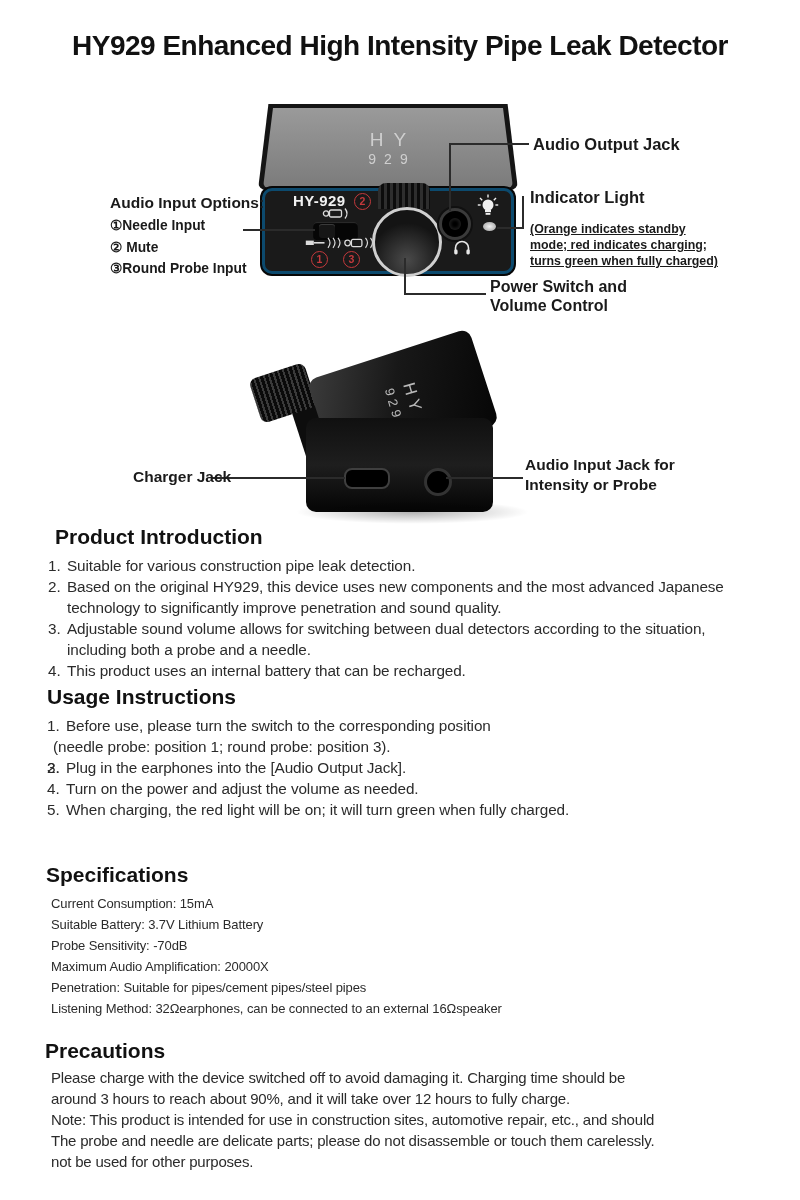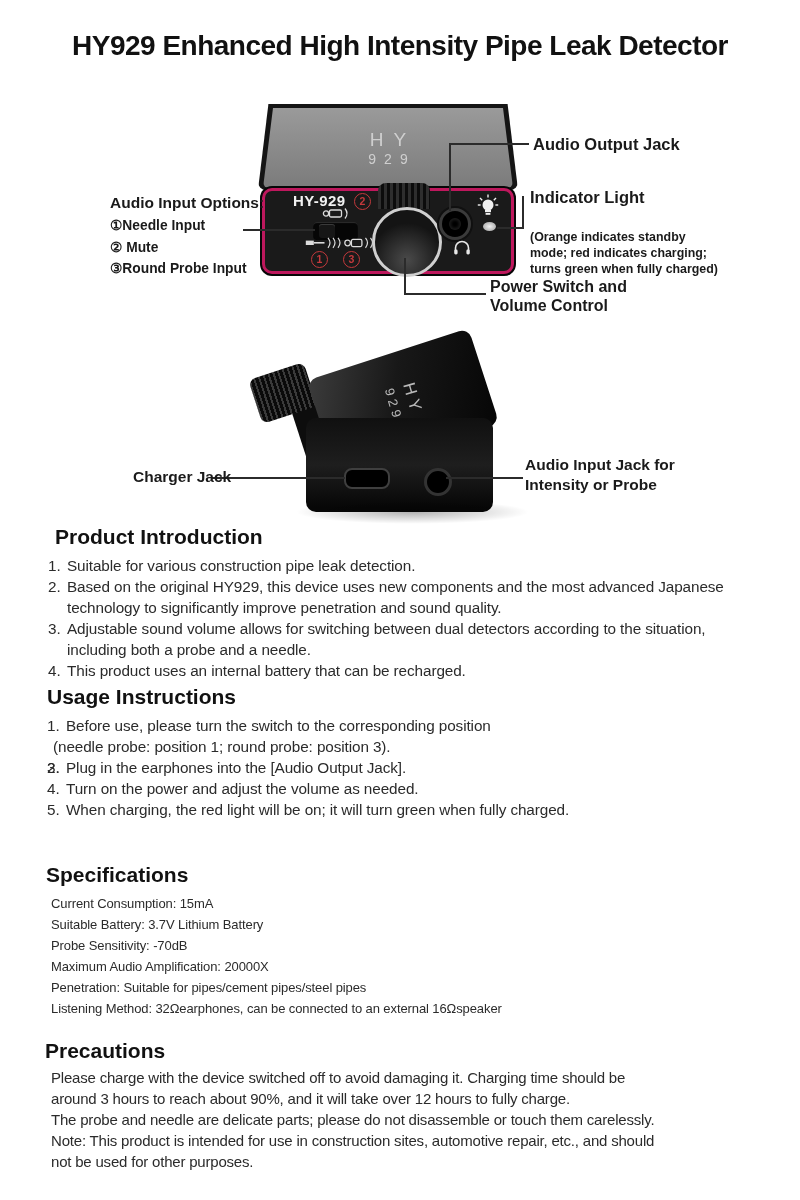--- a/index.html
+++ b/index.html
@@ -20,21 +20,21 @@
   .d1-top-outer{left:258px;top:104px;width:260px;height:86px;background:#151515;
       border-radius:8px;clip-path:polygon(4% 0,96% 0,100% 100%,0 100%);}
   .d1-top-inner{left:263px;top:108px;width:250px;height:80px;border-radius:6px;
       background:linear-gradient(180deg,#9a9a9a,#7b7b7b);
       clip-path:polygon(4% 0,96% 0,100% 100%,0 100%);
       display:flex;flex-direction:column;align-items:center;justify-content:center;
       color:#cfcfcf;text-align:center;}
   .d1-top-inner .t1{font-size:19px;letter-spacing:10px;margin-left:10px;}
   .d1-top-inner .t2{font-size:14px;letter-spacing:8px;margin-left:8px;}
   .d1-panel{left:260px;top:186px;width:256px;height:90px;background:#070707;border-radius:12px;}
-  .d1-silver{left:262px;top:188px;width:246px;height:80px;border:3px solid #be185d;
+  .d1-silver{left:262px;top:188px;width:246px;height:80px;border:3px solid #0c4a6e;
       border-radius:10px;background:#1a1a1a;position:absolute;}
   .panel-hy{left:28px;top:1px;font-size:15px;font-weight:bold;color:#f2f2f2;letter-spacing:.4px;}
   .marker{width:15px;height:15px;border:1.7px solid #c4393c;border-radius:50%;color:#c4393c;
       font-size:10.5px;font-weight:bold;text-align:center;line-height:14px;}
   .switch{left:48px;top:31px;width:45px;height:18px;background:#060606;border-radius:4px;
       box-shadow:inset 0 1px 1px #2e2e2e;}
   .switch .handle{position:absolute;left:6px;top:2px;width:16px;height:14px;background:#161616;
       border-radius:3px;box-shadow:inset 0 1px 0 #3a3a3a;}
   .knurl{left:113px;top:-8px;width:52px;height:26px;border-radius:8px 8px 0 0;
       background:repeating-linear-gradient(90deg,#2e2e2e 0 3px,#0c0c0c 3px 6px);}
@@ -154,21 +154,21 @@
     <div class="lbl lbl-md">Audio Input Options:</div>
     <div class="lbl-sm lbl" style="margin-top:3px;font-weight:600;">
       <div>①Needle Input</div>
       <div>② Mute</div>
       <div>③Round Probe Input</div>
     </div>
   </div>
   <div class="abs lbl lbl-lg" style="left:533px;top:135px;">Audio Output Jack</div>
   <div class="abs" style="left:530px;top:188px;width:230px;">
     <div class="lbl lbl-lg">Indicator Light</div>
-    <div class="note" style="margin-top:22px;">
+    <div class="note" style="margin-top:14px;text-decoration:underline;">
       <div>(Orange indicates standby</div>
       <div>mode; red indicates charging;</div>
       <div>turns green when fully charged)</div>
     </div>
   </div>
   <div class="abs lbl" style="left:490px;top:277px;font-size:16px;line-height:19px;">
     <div>Power Switch and</div>
     <div>Volume Control</div>
   </div>
 
@@ -244,18 +244,18 @@
     <div>Probe Sensitivity: -70dB</div>
     <div>Maximum Audio Amplification: 20000X</div>
     <div>Penetration: Suitable for pipes/cement pipes/steel pipes</div>
     <div>Listening Method: 32Ωearphones, can be connected to an external 16Ωspeaker</div>
   </div>
 
   <div class="abs h2" style="left:45px;top:1039px;">Precautions</div>
   <div class="abs tight" style="left:51px;top:1067px;">
     <div>Please charge with the device switched off to avoid damaging it. Charging time should be</div>
     <div>around 3 hours to reach about 90%, and it will take over 12 hours to fully charge.</div>
+    <div>Note: This product is intended for use in construction sites, automotive repair, etc., and should</div>
     <div>The probe and needle are delicate parts; please do not disassemble or touch them carelessly.</div>
-    <div>Note: This product is intended for use in construction sites, automotive repair, etc., and should</div>
     <div>not be used for other purposes.</div>
   </div>
 
 </div>
 
 </body></html>

